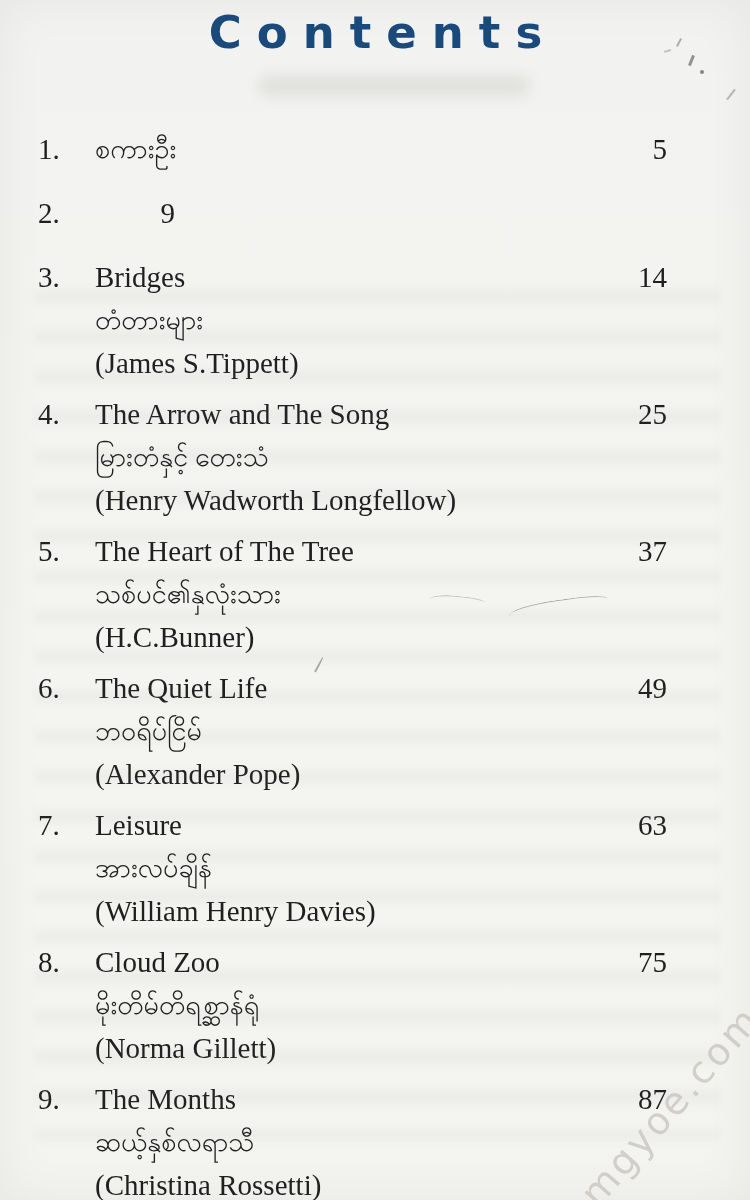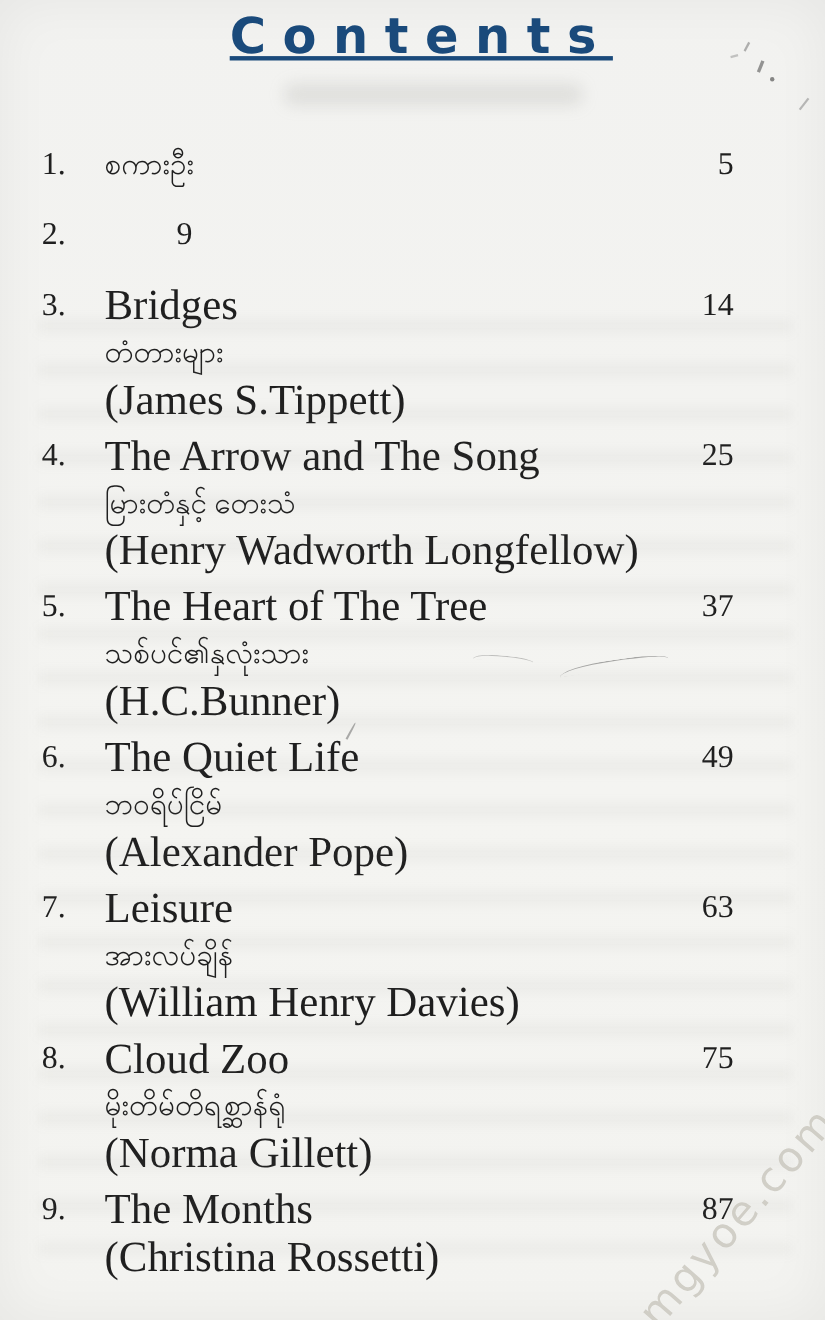--- a/index.html
+++ b/index.html
@@ -44,21 +44,20 @@
   .page-title {
     margin: 0;
     padding: 8px 0 0 16px;
     text-align: center;
     font-family: "DejaVu Sans", sans-serif;
     font-weight: 700;
     font-size: 45px;
     line-height: 50px;
     letter-spacing: 15px;
     color: #1a4a7b;
-    text-decoration: underline;
   }
   .toc {
     list-style: none;
     margin: 70px 0 0 0;
     padding: 0 83px 0 38px;
   }
   .toc-item {
     display: flex;
     align-items: flex-start;
     margin-bottom: 8px;
@@ -73,21 +72,21 @@
     line-height: 43px;
   }
   .content {
     flex: 1 1 auto;
     min-width: 0;
   }
   .line {
     display: block;
     height: 43px;
     line-height: 43px;
-    font-size: 39px;
+    font-size: 29px;
     white-space: nowrap;
   }
   .line.my {
     font-size: 27px;
   }
   .page-num {
     flex: 0 0 80px;
     width: 80px;
     text-align: right;
     font-size: 29px;
@@ -220,20 +219,21 @@
         <span class="line my">မိုးတိမ်တိရစ္ဆာန်ရုံ</span>
         <span class="line">(Norma Gillett)</span>
       </span>
       <span class="page-num">75</span>
     </li>
 
     <li class="toc-item">
       <span class="num">9.</span>
       <span class="content">
         <span class="line">The Months</span>
+        <span class="line my">ဆယ့်နှစ်လရာသီ</span>
         <span class="line">(Christina Rossetti)</span>
       </span>
       <span class="page-num">87</span>
     </li>
 
   </ol>
 
   <div class="watermark">mgyoe.com</div>
 
 </div>

